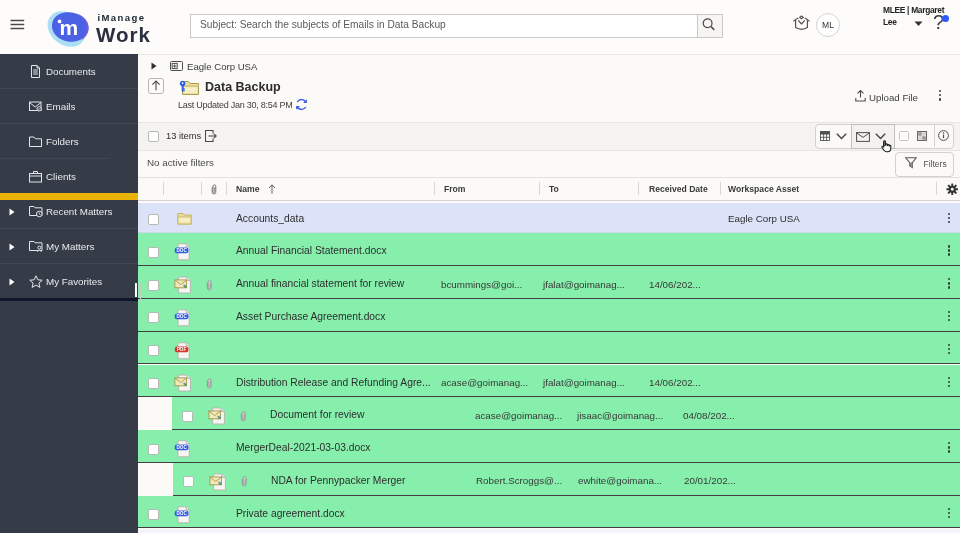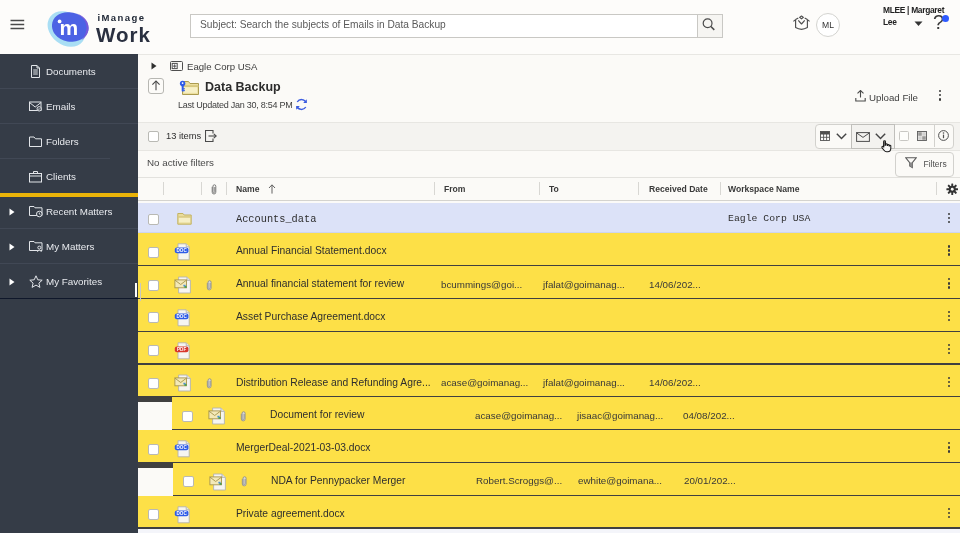--- a/index.html
+++ b/index.html
@@ -4,21 +4,21 @@
 <style>
   html,body{margin:0;padding:0;}
   body{width:960px;height:533px;overflow:hidden;position:relative;
        font-family:"Liberation Sans",sans-serif;background:#fbfaf7;}
   .ab{position:absolute;}
   .nowrap{white-space:nowrap;}
   svg{display:block;}
   .cb{position:absolute;width:9px;height:9px;border:1px solid #b9b9b4;border-radius:2px;background:#fff;}
   .dots3{position:absolute;width:3px;}
   .dots3 i{display:block;width:2.4px;height:2.4px;border-radius:50%;background:#3a3a3a;margin:0 0 1.7px 0;}
-  .row{position:absolute;left:138px;width:822px;height:31.8px;border-bottom:6px solid #404040;background:#fde047;}
+  .row{position:absolute;left:138px;width:822px;height:31.8px;border-bottom:1px solid #404040;background:#86efac;}
   .row .nm{position:absolute;left:98px;top:12px;font-size:10.3px;color:#2e2e2e;}
   .row .fr{position:absolute;left:303px;top:12.5px;font-size:9.8px;color:#383838;}
   .row .to{position:absolute;left:405px;top:12.5px;font-size:9.8px;color:#383838;}
   .row .rd{position:absolute;left:511px;top:12.5px;font-size:9.8px;color:#383838;}
   .row .cb{left:10px;top:13.5px;}
   .row .dots3{left:810px;top:12px;}
   .hdrtxt{position:absolute;top:0;font-size:8.6px;font-weight:bold;color:#3a3a3a;}
 </style>
 </head>
 <body>
@@ -97,21 +97,21 @@
 <div class="ab nowrap" style="left:46px;top:11.5px;font-size:9.8px;color:#e8eaee;">Emails</div>
 </div>
 <div class="ab" style="left:0;top:70px;width:110px;height:34px;border-bottom:1px solid #414855;">
 <svg class="ab" style="left:29px;top:11px" width="13" height="13" viewBox="0 0 13 13">
         <g fill="none" stroke="#e2e5e9" stroke-width="1">
           <path d="M0.5 2 H5 L6.5 3.8 H12.5 V11.5 H0.5 Z"></path>
         </g>
       </svg>
 <div class="ab nowrap" style="left:46px;top:11.5px;font-size:9.8px;color:#e8eaee;">Folders</div>
 </div>
-<div class="ab" style="left:0;top:105px;width:138px;height:34px;border-bottom:4px solid #eab308;">
+<div class="ab" style="left:0;top:105px;width:138px;height:34px;border-bottom:7px solid #eab308;">
 <svg class="ab" style="left:29px;top:11px" width="13" height="13" viewBox="0 0 13 13">
         <g fill="none" stroke="#e2e5e9" stroke-width="1">
           <rect x="0.5" y="3.5" width="12" height="8.5"></rect>
           <path d="M4.5 3.5 V1.5 H8.5 V3.5"></path>
           <line x1="0.5" y1="6" x2="12.5" y2="6"></line>
         </g>
       </svg>
 <div class="ab nowrap" style="left:46px;top:11.5px;font-size:9.8px;color:#e8eaee;">Clients</div>
 </div>
 <div class="ab" style="left:0;top:140px;width:138px;height:34px;border-bottom:1px solid #414855;">
@@ -133,21 +133,21 @@
       </svg>
 <svg class="ab" style="left:29px;top:11px" width="14" height="13" viewBox="0 0 14 13">
         <g fill="none" stroke="#e2e5e9" stroke-width="1">
           <path d="M0.5 1.5 H5 L6 2.8 H13 V10.5 H0.5 Z"></path>
           <circle cx="10.3" cy="7.6" r="1.5" fill="#353c47" stroke="#e2e5e9"></circle>
           <path d="M8 11.5 Q10.3 8.8 12.6 11.5" fill="#353c47"></path>
         </g>
       </svg>
 <div class="ab nowrap" style="left:46px;top:11.5px;font-size:9.8px;color:#e8eaee;">My Matters</div>
 </div>
-<div class="ab" style="left:0;top:210px;width:138px;height:34px;border-bottom:1px solid #0f172a;">
+<div class="ab" style="left:0;top:210px;width:138px;height:34px;border-bottom:3px solid #0f172a;">
 <svg class="ab" style="left:9px;top:14px" width="6" height="8" viewBox="0 0 6 8">
         <path d="M0.5 0.5 L5.5 4 L0.5 7.5 Z" fill="#fff"></path>
       </svg>
 <svg class="ab" style="left:29px;top:11px" width="14" height="13" viewBox="0 0 14 13">
         <path d="M7 0.8 L8.8 4.8 L13.2 5.2 L9.9 8.1 L10.9 12.4 L7 10.1 L3.1 12.4 L4.1 8.1 L0.8 5.2 L5.2 4.8 Z" fill="none" stroke="#e2e5e9" stroke-width="1"></path>
       </svg>
 <div class="ab nowrap" style="left:46px;top:11.5px;font-size:9.8px;color:#e8eaee;">My Favorites</div>
 </div>
 </div>
 
@@ -279,41 +279,41 @@
 <div class="hdrtxt" style="left:236px;top:184px;">Name</div>
 <svg class="ab" style="left:268px;top:184px" width="8" height="10" viewBox="0 0 8 10">
   <g fill="none" stroke="#5a5a5a" stroke-width="0.95">
       <line x1="4" y1="9.6" x2="4" y2="1"></line>
       <path d="M1 4 L4 0.8 L7 4"></path>
     </g>
 </svg>
 <div class="hdrtxt" style="left:444px;top:184px;">From</div>
 <div class="hdrtxt" style="left:549px;top:184px;">To</div>
 <div class="hdrtxt" style="left:649px;top:184px;">Received Date</div>
-<div class="hdrtxt" style="left:728px;top:184px;">Workspace Name</div>
+<div class="hdrtxt" style="left:728px;top:184px;">Workspace Asset</div>
 <svg class="ab" style="left:945.5px;top:182.5px" width="12.5" height="12.5" viewBox="0 0 12.5 12.5">
  <g fill="#333">
   <circle cx="6.25" cy="6.25" r="3.5"></circle>
   <g>
         <rect x="5.3" y="0.4" width="1.9" height="11.7" rx="0.5"></rect>
       </g>
   <g transform="rotate(45 6.25 6.25)">
         <rect x="5.3" y="0.4" width="1.9" height="11.7" rx="0.5"></rect>
       </g>
   <g transform="rotate(90 6.25 6.25)">
         <rect x="5.3" y="0.4" width="1.9" height="11.7" rx="0.5"></rect>
       </g>
   <g transform="rotate(135 6.25 6.25)">
         <rect x="5.3" y="0.4" width="1.9" height="11.7" rx="0.5"></rect>
       </g>
  </g>
  <circle cx="6.25" cy="6.25" r="1.4" fill="#fbfaf7"></circle>
 </svg>
 
-<div class="row" style="top:200.5px;background:linear-gradient(#fbfaf8 0,#fbfaf8 2px,#dce2f8 2px);border-bottom:1px solid #cdd5ef;font-family:Liberation Mono, monospace;">
+<div class="row" style="top:200.5px;background:linear-gradient(#fbfaf8 0,#fbfaf8 2px,#dce2f8 2px);border-bottom:1px solid #cdd5ef;">
 <div class="cb"></div>
 <svg class="ab" style="left:39px;top:11.5px" width="15" height="13" viewBox="0 0 15 13">
 <path d="M0.8 1.5 H6 L7.2 3 H14.2 V12.2 H0.8 Z" fill="#e9dc9c" stroke="#c3b261" stroke-width="1"></path>
 <rect x="0.8" y="4.2" width="13.4" height="1.6" fill="#d9c97f"></rect>
 <rect x="1.9" y="5.8" width="11.2" height="4.6" fill="#f6efc5"></rect>
 </svg>
 <div class="nm nowrap">Accounts_data</div>
 <div class="ab nowrap" style="left:590px;top:12.5px;font-size:9.8px;color:#2e2e2e;">Eagle Corp USA</div>
 <div class="dots3">
       <i></i>

